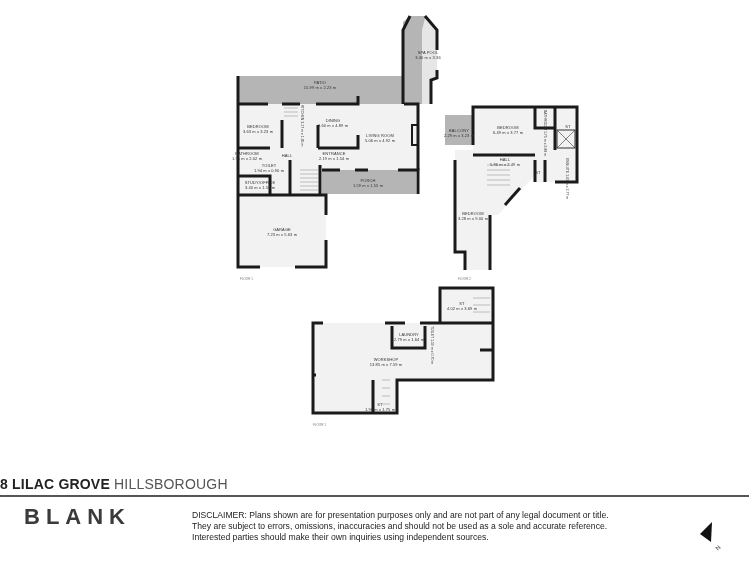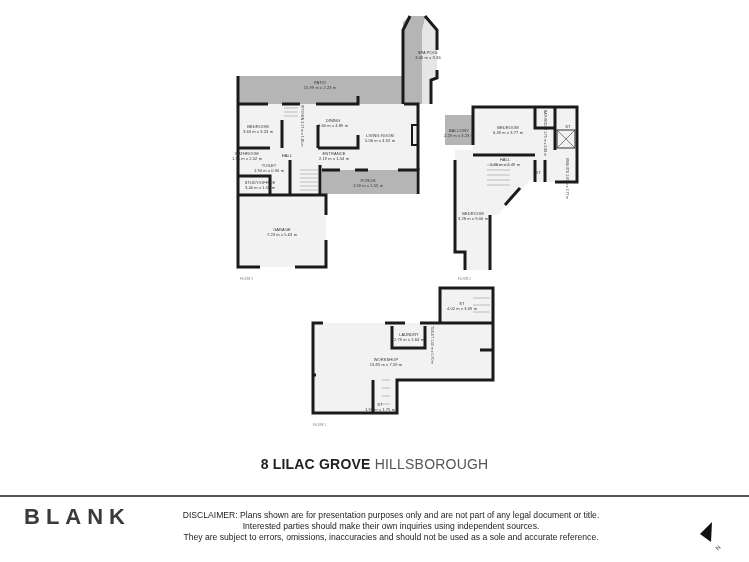--- a/index.html
+++ b/index.html
@@ -1,29 +1,29 @@
 <!DOCTYPE html>
 <html><head>
 <meta charset="utf-8">
 <style>
   html,body{margin:0;padding:0;background:#fff;}
   body{width:749px;height:562px;position:relative;overflow:hidden;font-family:"Liberation Sans",sans-serif;color:#222;}
   .plan{position:absolute;left:0;top:0;width:749px;height:470px;}
   .lbl{position:absolute;font-size:4px;line-height:5px;text-align:center;color:#333;white-space:nowrap;transform:translateX(-50%);letter-spacing:0.1px;}
   .lbl .d{display:block;}
   .vlbl{position:absolute;font-size:3.5px;line-height:4px;color:#333;writing-mode:vertical-rl;white-space:nowrap;}
-  .title{position:absolute;left:0;width:749px;top:456px;text-align:center;font-size:14px;letter-spacing:0.2px;}
+  .title{position:absolute;left:0;width:749px;top:476px;font-size:14px;letter-spacing:0.2px;}
   .title b{font-weight:700;color:#222;}
   .title span.sub{font-weight:400;color:#555;}
   .rule{position:absolute;left:0;width:749px;top:495px;height:2px;background:#555;}
   .logo{position:absolute;left:24px;top:505px;width:115px;}
   .logo .l1,.logo .l2{font-size:22px;letter-spacing:6px;line-height:24px;color:#3a3a3a;}
   .logo .l1{font-weight:700;}
   .logo .l2{font-weight:400;color:#555;margin-top:40px;}
-  .disc{position:absolute;left:171px;width:440px;top:510px;text-align:center;font-size:8.6px;line-height:11px;color:#222;}
+  .disc{position:absolute;left:192px;width:440px;top:510px;text-align:left;font-size:8.6px;line-height:11px;color:#222;}
   .north{position:absolute;left:698px;top:520px;width:30px;height:34px;}
 </style>
 </head>
 <body>
 
 <div class="plan">
   <svg width="749" height="470" viewBox="0 0 749 470">
 
     <g>
 
@@ -236,22 +236,22 @@
 </div>
 <div class="rule"></div>
 
 <div class="logo">
   <div class="l1">BLANK</div>
   <div class="l2">CANVAS</div>
 </div>
 
 <div class="disc">
   <div>DISCLAIMER: Plans shown are for presentation purposes only and are not part of any legal document or title.</div>
+  <div>They are subject to errors, omissions, inaccuracies and should not be used as a sole and accurate reference.</div>
   <div>Interested parties should make their own inquiries using independent sources.</div>
-  <div>They are subject to errors, omissions, inaccuracies and should not be used as a sole and accurate reference.</div>
 </div>
 
 <div class="north">
   <svg width="30" height="34" viewBox="0 0 30 34">
     <polygon points="2,14 14,2 13,22" fill="#111"></polygon>
     <text x="18" y="30" font-size="6" fill="#333" transform="rotate(-45 20 28)" font-family="Liberation Sans, sans-serif">N</text>
   </svg>
 </div>
 
 </body></html>

